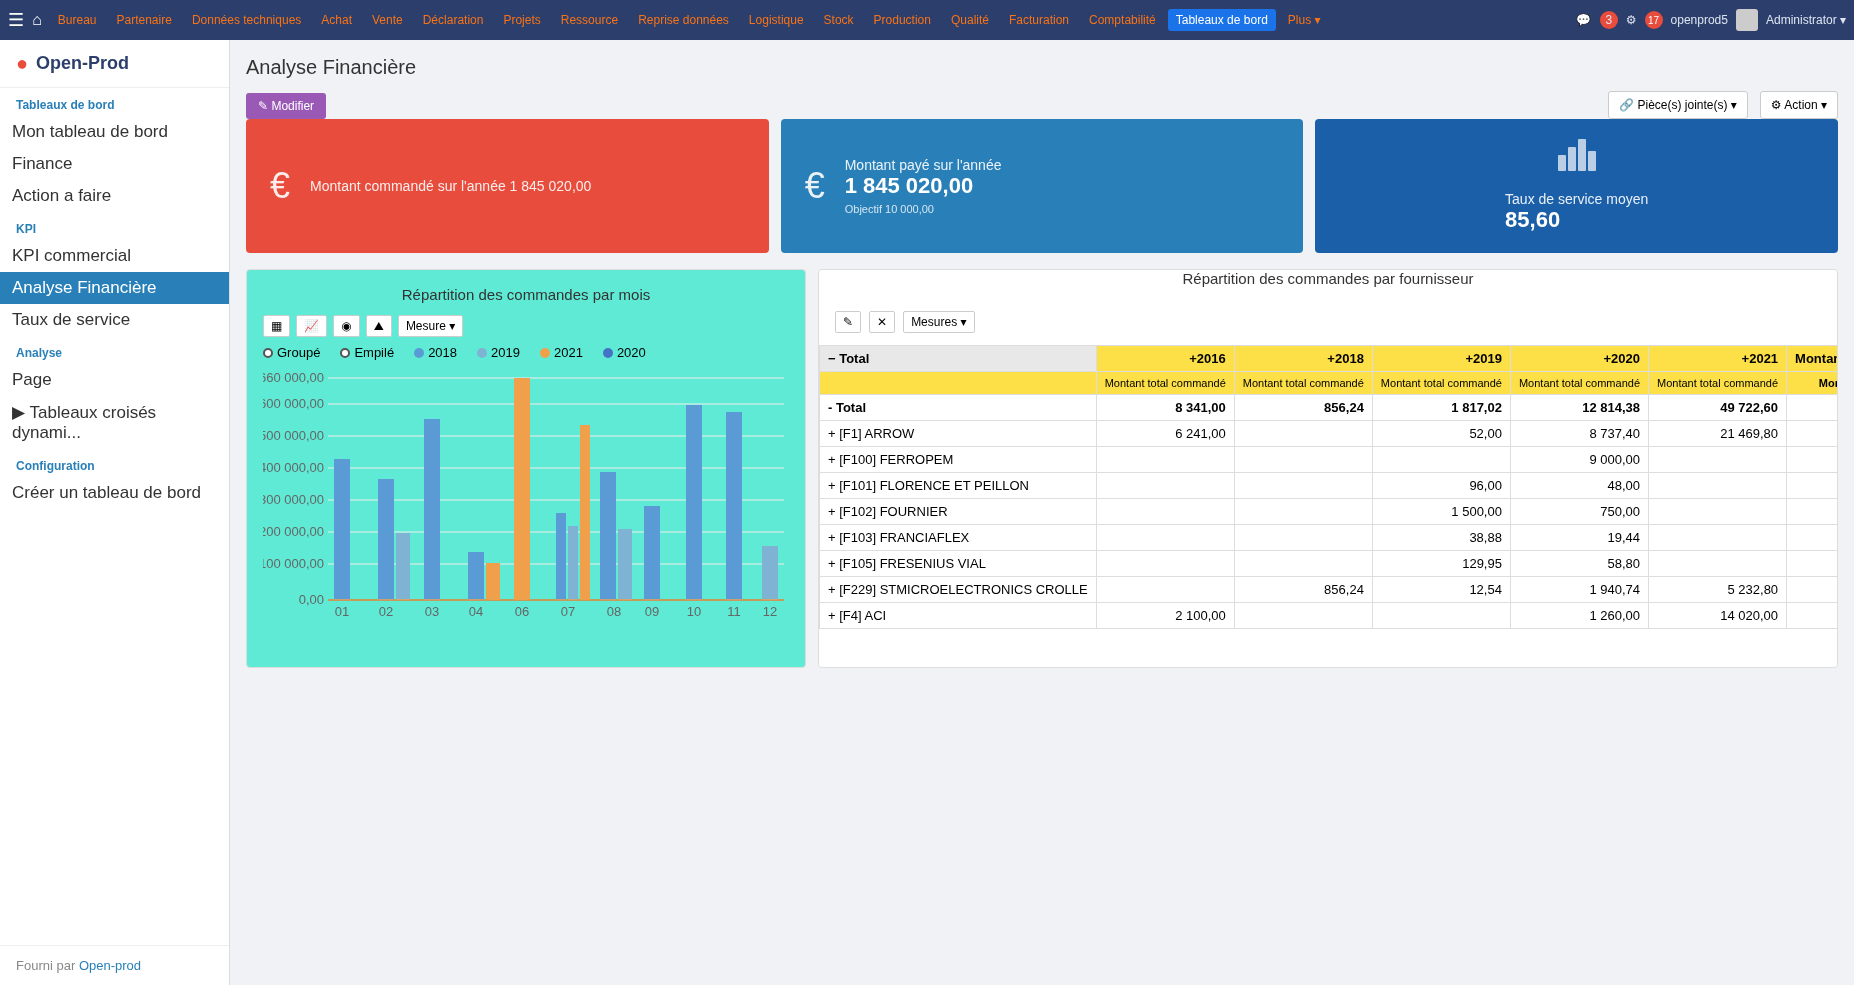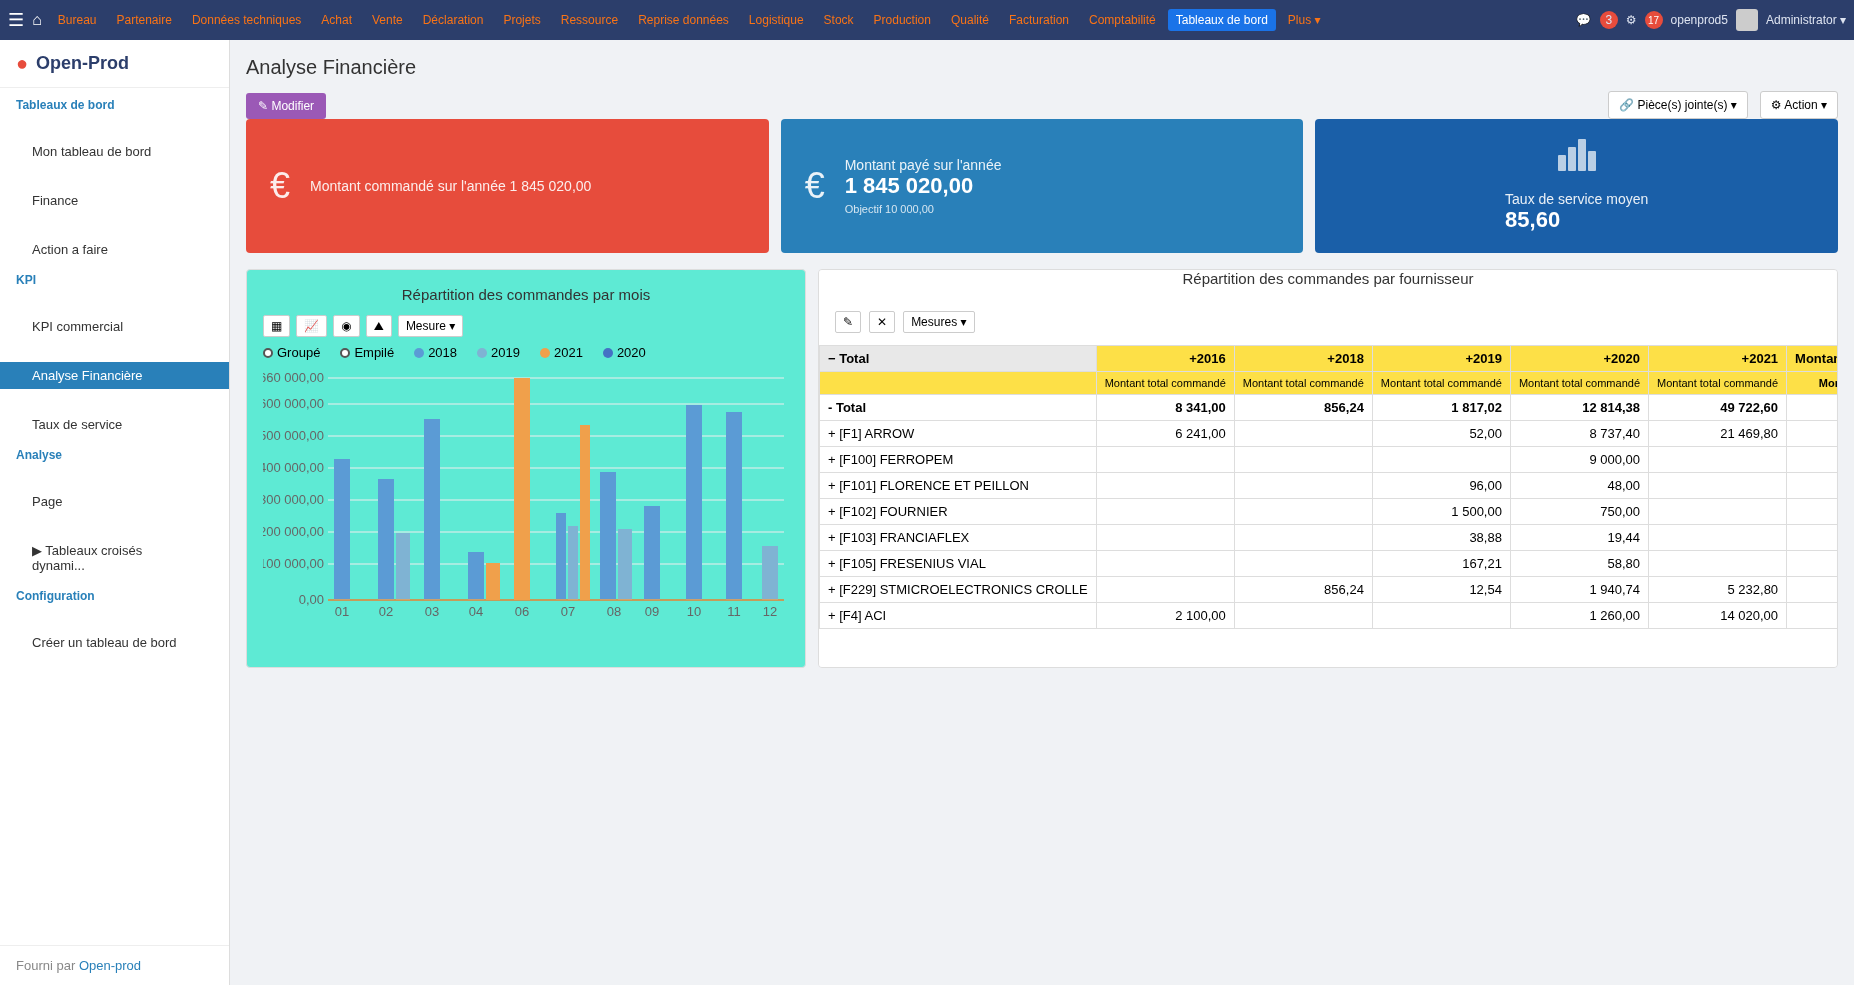--- a/index.html
+++ b/index.html
@@ -52,25 +52,24 @@
     }
     .sidebar-logo .logo-icon { color: #e74c3c; font-size: 20px; }
     .sidebar-logo .logo-text { font-size: 18px; font-weight: bold; color: #2c3e6b; }
     .sidebar-section-title {
       color: #2980b9;
       font-weight: bold;
       font-size: 12px;
       padding: 10px 16px 4px;
     }
     .sidebar-item {
-      padding: 6px 32px;
+      padding: 6px 12px;
       cursor: pointer;
       color: #333;
-      font-size: 13px;
-      margin-top: 22px;
+      font-size: 17px;
     }
     .sidebar-item.active { background: #2980b9; color: white; }
     .sidebar-footer { margin-top: auto; padding: 12px 16px; font-size: 11px; color: #888; border-top: 1px solid #eee; }
     .sidebar-footer a { color: #2980b9; text-decoration: none; }
 
     
     .main-content {
       flex: 1;
       overflow-y: auto;
       padding: 16px;
@@ -499,21 +498,21 @@
               <td></td>
               <td>38,88</td>
               <td>19,44</td>
               <td></td>
               <td>58,32</td>
             </tr>
             <tr>
               <td class="left">+ [F105] FRESENIUS VIAL</td>
               <td></td>
               <td></td>
-              <td>167,21</td>
+              <td>129,95</td>
               <td>58,80</td>
               <td></td>
               <td>176,40</td>
             </tr>
             <tr>
               <td class="left">+ [F229] STMICROELECTRONICS CROLLE</td>
               <td></td>
               <td>856,24</td>
               <td>12,54</td>
               <td>1 940,74</td>

